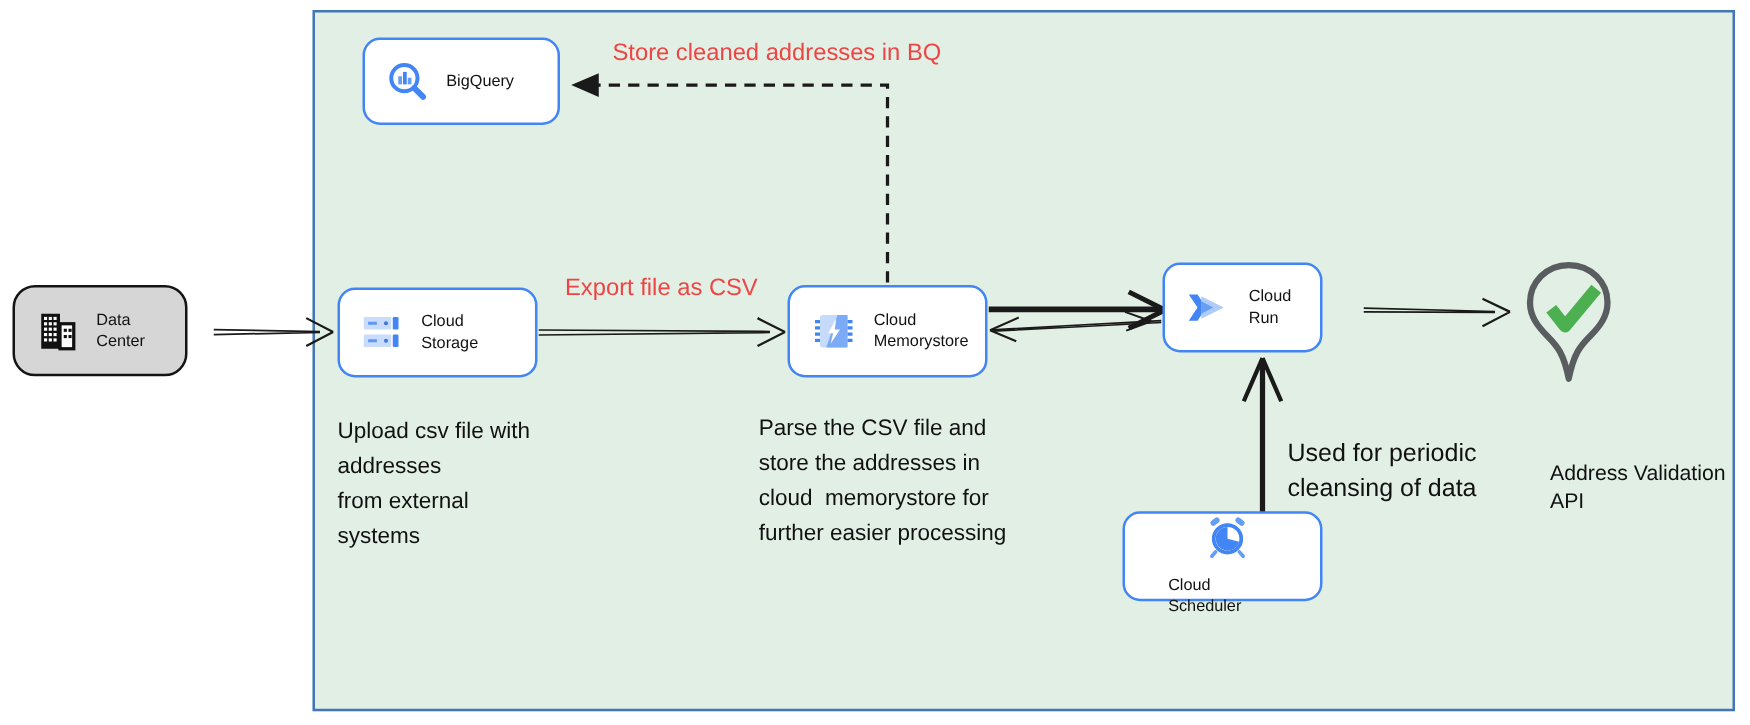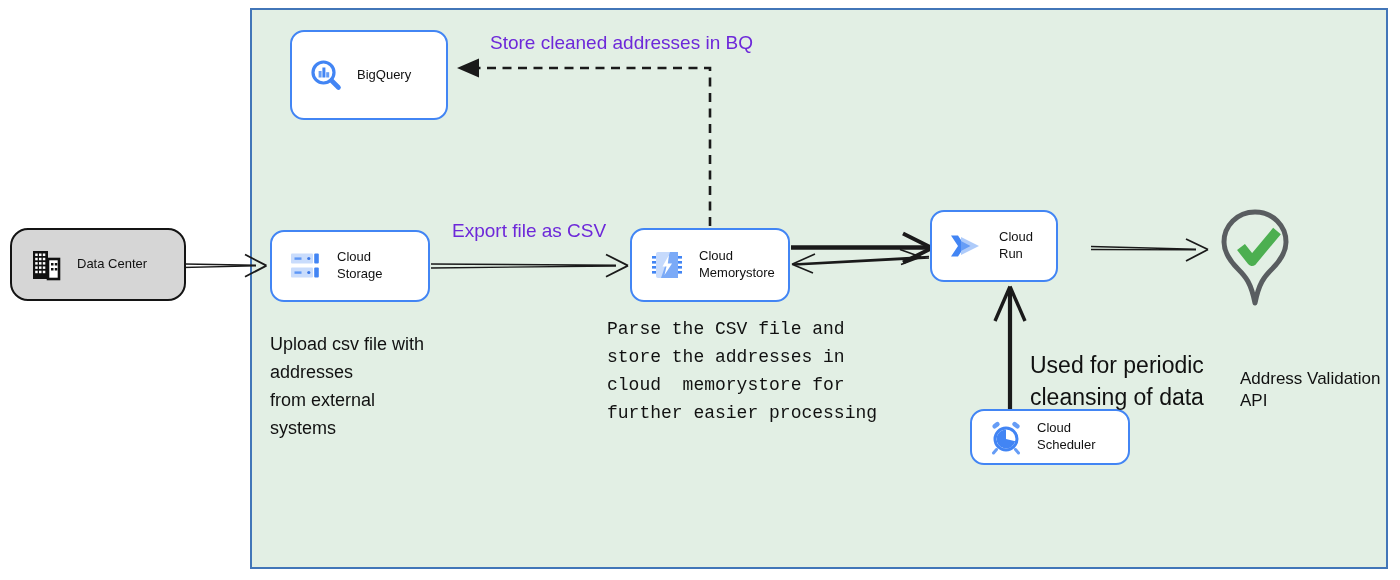--- a/index.html
+++ b/index.html
@@ -7,23 +7,23 @@
   .canvas{position:relative;width:1400px;height:580px;overflow:hidden;background:#ffffff;}
   .container{position:absolute;left:250px;top:8px;width:1138px;height:561px;
     background:#e2efe4;border:2.5px solid #4276b8;box-sizing:border-box;z-index:1;}
   svg.overlay{position:absolute;left:0;top:0;z-index:2;pointer-events:none;}
   .node{position:absolute;display:flex;align-items:center;gap:13px;background:#ffffff;
     border:2px solid #4285f4;border-radius:14px;padding:0 8px 0 16px;box-sizing:border-box;
     font-size:13px;color:#111;z-index:3;}
   .node .lbl{white-space:pre-wrap;line-height:1.3;max-width:95px;}
   .node-datacenter{background:#d6d6d6;border:2.5px solid #141414;border-radius:18px;}
   .note{position:absolute;font-size:18px;color:#111;white-space:pre-wrap;line-height:1.55;z-index:3;}
-  .edge-label{position:absolute;font-size:19px;color:#6d28d9;white-space:pre-wrap;z-index:3;}
+  .edge-label{position:absolute;font-size:19px;color:#ef4444;white-space:pre-wrap;z-index:3;}
   .pin-label{position:absolute;font-size:17px;color:#111;white-space:pre-wrap;line-height:1.32;z-index:3;margin-top:44px;}
-  .note-small{font-size:23px;line-height:1.4;}
+  .note-small{font-size:20px;line-height:1.4;}
   .icon{flex:0 0 auto;display:block;}
 </style>
 </head>
 <body>
 
 <div class="canvas">
 
   <div class="container"></div>
 
   <svg class="overlay" width="1400" height="580" viewBox="0 0 1400 580">
@@ -65,21 +65,21 @@
     </g>
 
     <g>
       <path d="M1255 212 C1237 212 1224 226 1224 242 C1224 253 1230 261 1238 269
                C1246 277 1251 283 1255 303 C1259 283 1264 277 1272 269
                C1280 261 1286 253 1286 242 C1286 226 1273 212 1255 212 Z" fill="none" stroke="#595d60" stroke-width="5" stroke-linejoin="round"></path>
       <polyline points="1241,247 1252,261 1277,231" fill="none" stroke="#4caf50" stroke-width="10" stroke-linecap="butt" stroke-linejoin="round"></polyline>
     </g>
   </svg>
 
-  <div class="node node-datacenter" style="left:10px;top:228px;width:176px;height:73px;">
+  <div class="node node-datacenter" style="left:10px;top:228px;width:140px;height:73px;">
     <svg class="icon" width="36" height="34" viewBox="0 0 36 34">
       <rect x="5" y="3" width="15" height="28" fill="#111"></rect>
       <g fill="#fff">
         <rect x="7.2" y="5.5" width="2.5" height="2.5"></rect>
           <rect x="11" y="5.5" width="2.5" height="2.5"></rect>
           <rect x="14.8" y="5.5" width="2.5" height="2.5"></rect>
         <rect x="7.2" y="9.8" width="2.5" height="2.5"></rect>
           <rect x="11" y="9.8" width="2.5" height="2.5"></rect>
           <rect x="14.8" y="9.8" width="2.5" height="2.5"></rect>
         <rect x="7.2" y="14.1" width="2.5" height="2.5"></rect>
@@ -96,21 +96,21 @@
       <g fill="#111">
         <rect x="23" y="15" width="2.5" height="2.5"></rect>
           <rect x="26.8" y="15" width="2.5" height="2.5"></rect>
         <rect x="23" y="20" width="2.5" height="2.5"></rect>
           <rect x="26.8" y="20" width="2.5" height="2.5"></rect>
       </g>
     </svg>
     <span class="lbl">Data Center</span>
   </div>
 
-  <div class="node" style="left:290px;top:30px;width:158px;height:90px;">
+  <div class="node" style="left:290px;top:30px;width:158px;height:70px;">
     <svg class="icon" width="36" height="36" viewBox="0 0 36 36">
       <circle cx="15.5" cy="15.5" r="10.5" fill="#fff" stroke="#4285f4" stroke-width="3.2"></circle>
       <line x1="23.5" y1="23.5" x2="30.5" y2="30.5" stroke="#4285f4" stroke-width="4.6" stroke-linecap="round"></line>
       <rect x="10.6" y="14" width="3" height="6.5" fill="#669df6"></rect>
       <rect x="14.4" y="10.5" width="3" height="10" fill="#4285f4"></rect>
       <rect x="18.2" y="15.2" width="3" height="5.3" fill="#669df6"></rect>
     </svg>
     <span class="lbl">BigQuery</span>
   </div>
 
@@ -153,42 +153,42 @@
 
   <div class="node" style="left:930px;top:210px;width:128px;height:72px;">
     <svg class="icon" width="38" height="30" viewBox="0 0 38 30">
       <polygon points="3,4.5 10,4.5 17,15 10,25.5 3,25.5 10,15" fill="#4285f4"></polygon>
       <polygon points="13,6 31,15 13,24" fill="#aecbfa"></polygon>
       <polygon points="13,10 22.5,15 13,20" fill="#669df6"></polygon>
     </svg>
     <span class="lbl">Cloud Run</span>
   </div>
 
-  <div class="node" style="left:970px;top:409px;width:160px;height:56px;">
+  <div class="node" style="left:898px;top:409px;width:160px;height:72px;flex-direction:column;">
     <svg class="icon" width="36" height="36" viewBox="0 0 36 36">
       <rect x="4" y="4" width="8" height="4.5" rx="2.2" fill="#669df6" transform="rotate(-38 8 6.2)"></rect>
       <rect x="24" y="4" width="8" height="4.5" rx="2.2" fill="#669df6" transform="rotate(38 28 6.2)"></rect>
       <line x1="8.5" y1="30.5" x2="5.5" y2="34" stroke="#669df6" stroke-width="3" stroke-linecap="round"></line>
       <line x1="27.5" y1="30.5" x2="30.5" y2="34" stroke="#669df6" stroke-width="3" stroke-linecap="round"></line>
       <circle cx="18" cy="20" r="11" fill="#fff" stroke="#4285f4" stroke-width="3"></circle>
       <path d="M18 20 L18 10.5 A9.5 9.5 0 1 0 27.3 22.3 Z" fill="#4285f4"></path>
     </svg>
     <span class="lbl">Cloud Scheduler</span>
   </div>
 
   <div class="edge-label" style="left:490px;top:32px;">Store cleaned addresses in BQ</div>
 
   <div class="edge-label" style="left:452px;top:220px;">Export file as CSV</div>
 
   <div class="note" style="left:270px;top:331px;width:260px;">Upload csv file with
 addresses
 from external
 systems</div>
 
-  <div class="note" style="left:607px;top:316px;width:290px;font-family:Liberation Mono, monospace;">Parse the CSV file and
+  <div class="note" style="left:607px;top:329px;width:290px;">Parse the CSV file and
 store the addresses in
 cloud  memorystore for
 further easier processing</div>
 
   <div class="note note-small" style="left:1030px;top:349px;width:180px;">Used for periodic
 cleansing of data</div>
 
   <div class="pin-label" style="left:1240px;top:324px;width:160px;">Address Validation
 API</div>
 

